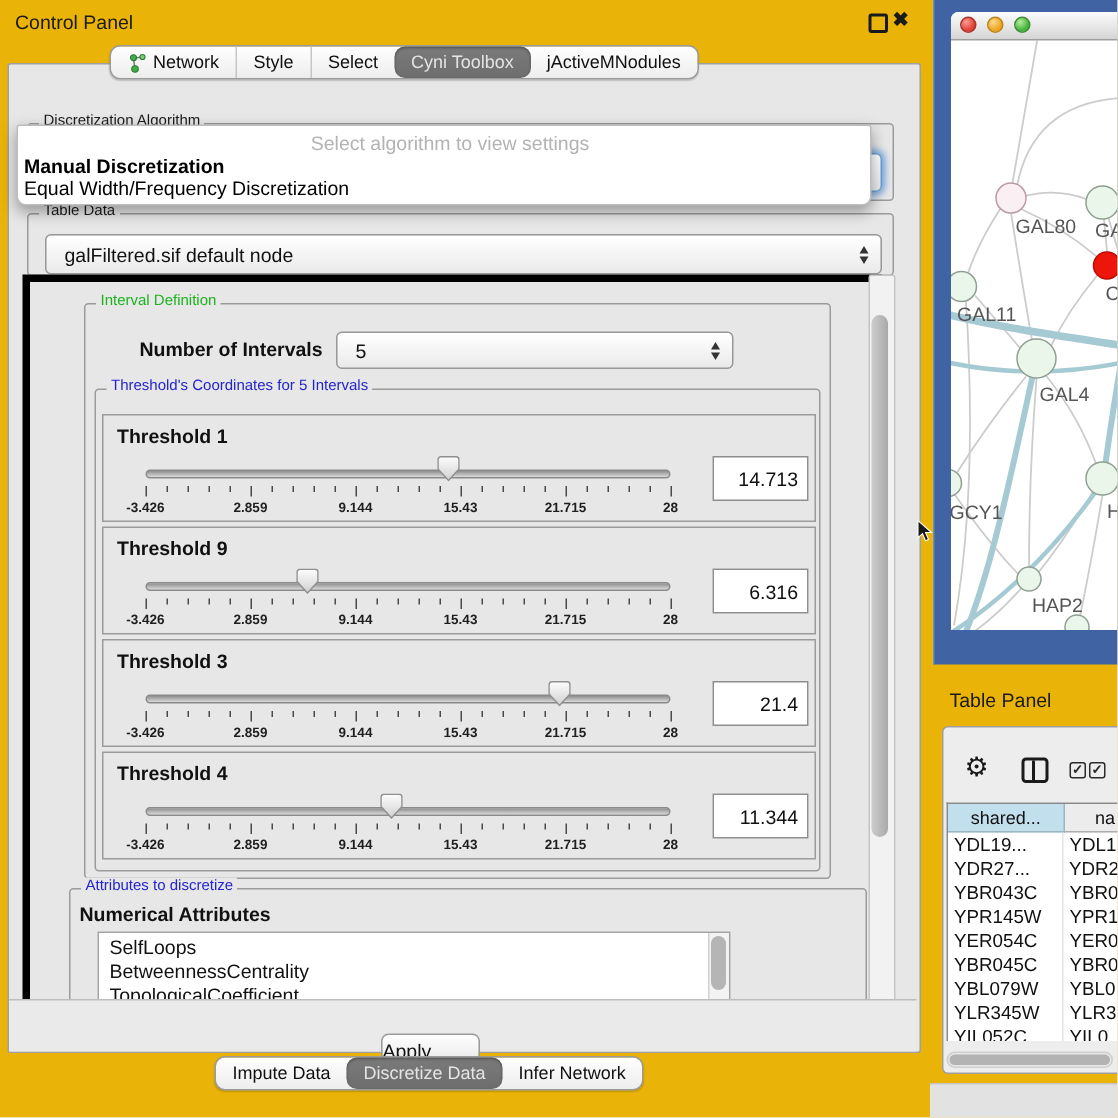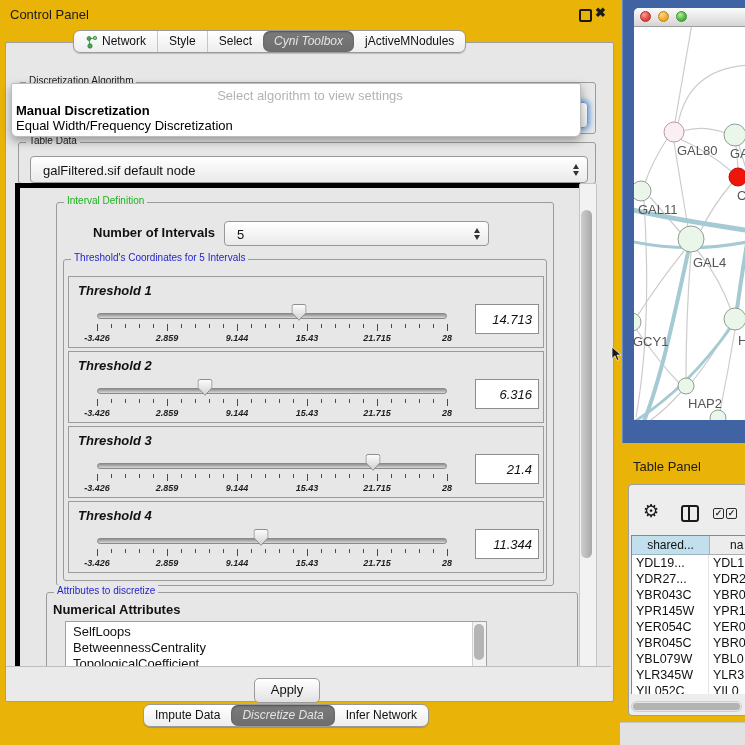--- a/index.html
+++ b/index.html
@@ -8,69 +8,69 @@
   .abs{position:absolute;}
   
   .cp-title{left:10px;top:7px;font-size:13px;color:#1a1a1a;}
   .wc-float{left:579px;top:9px;width:9px;height:9px;border:2px solid #1a1a1a;border-radius:2px;}
   .wc-close{left:595px;top:5px;font-size:13px;font-weight:bold;color:#1a1a1a;}
   
   .tabgroup{display:flex;height:21px;background:linear-gradient(#ffffff,#ededed);
     border:1px solid #9a9a9a;border-radius:7px;box-shadow:0 1px 1px rgba(0,0,0,.18);align-items:flex-start;}
   .tab{padding:0 11px;font-size:12px;line-height:21px;color:#101010;white-space:nowrap;display:flex;align-items:center;gap:4px;}
   .tab + .tab{border-left:1px solid #c6c6c6;}
-  .tab.selected{background:linear-gradient(var(--tab_selected,#7b7b7b),#6d6d6d);color:#e4e4e4;border-radius:7px;border-left:none;box-shadow:inset 0 1px 2px rgba(0,0,0,.35);font-style:italic;}
+  .tab.selected{background:linear-gradient(var(--tab_selected,#7b7b7b),#6d6d6d);color:#e4e4e4;border-radius:7px;border-left:none;box-shadow:inset 0 1px 2px rgba(0,0,0,.35);}
   .tab.selected + .tab{border-left:none;}
   
   .mainpanel{left:5px;top:42px;width:607px;height:658px;border:1px solid #9f9f9f;background:#e7e7e7;border-radius:2px;}
   .grp{position:absolute;border:1px solid #9b9b9b;border-radius:3px;}
   .legend{position:absolute;top:-8px;left:7px;background:#e7e7e7;padding:0 3px;font-size:10px;color:#1a1a1a;white-space:nowrap;}
   .legend.green{color:var(--title_green,#1db31d);}
   .legend.blue{color:var(--title_blue,#2424cc);}
   .combo{position:absolute;background:linear-gradient(#ffffff,#eaeaea);border:1px solid #989898;border-radius:4px;}
   .combo .cval{position:absolute;left:12px;top:50%;transform:translateY(-50%);font-size:13px;white-space:nowrap;}
   .combo.focus{box-shadow:0 0 5px 2px var(--focus_ring,rgba(90,150,220,.85));border-color:#6aa1d8;}
   .stepper{position:absolute;right:8px;top:50%;transform:translateY(-50%);}
   .stepper .up{width:0;height:0;border-left:3.5px solid transparent;border-right:3.5px solid transparent;border-bottom:5px solid #333;margin-bottom:2px;}
   .stepper .dn{width:0;height:0;border-left:3.5px solid transparent;border-right:3.5px solid transparent;border-top:5px solid #333;}
   
   .popup{position:absolute;background:#fff;border:1px solid #bdbdbd;border-radius:2px 2px 6px 6px;
     box-shadow:0 4px 10px rgba(0,0,0,.35);z-index:50;}
-  .popup-hint{position:absolute;top:4px;left:14px;width:100%;text-align:center;font-size:13px;color:#b3b3b3;}
+  .popup-hint{position:absolute;top:4px;left:4px;width:100%;text-align:center;font-size:13px;color:#b3b3b3;}
   .popup-opt{position:absolute;left:4px;font-size:13px;color:#000;white-space:nowrap;}
   .popup-opt.bold{font-weight:bold;}
   
   .viewport{left:9px;top:140px;width:563px;height:483px;overflow:hidden;border:5px solid #000000;background:#e7e7e7;}
   .vscroll{left:573px;top:140px;width:16px;height:483px;background:#f2f2f2;border:1px solid #c5c5c5;border-radius:2px;}
   .vthumb{position:absolute;left:1px;top:26px;width:11px;height:348px;border-radius:6px;
     background:linear-gradient(90deg,#cdcdcd,#a9a9a9);}
   .bold13{font-size:13px;font-weight:bold;color:#111;}
   
-  .thr{position:absolute;left:4px;width:474px;height:70px;border:1px solid #9b9b9b;background:#e7e7e7;font-style:italic;}
+  .thr{position:absolute;left:4px;width:474px;height:70px;border:1px solid #9b9b9b;background:#e7e7e7;}
   .thr-label{position:absolute;left:9px;top:6px;font-size:13px;font-weight:bold;}
   .slider{position:absolute;left:28px;top:0;width:350px;height:70px;}
   .track{position:absolute;left:0;right:0;top:36px;height:4px;border-radius:3px;
     background:linear-gradient(#8f8f8f,#d9d9d9);border:1px solid #8a8a8a;}
   .ticks{position:absolute;left:0;width:100%;top:47px;height:8px;}
   .tick{position:absolute;top:0;width:1px;height:4px;background:#4a4a4a;}
   .tick.major{height:7px;}
   .ticklabels{position:absolute;left:0;width:100%;top:56px;height:10px;}
   .ticklabel{position:absolute;transform:translateX(-50%);font-size:9px;font-weight:bold;color:#1e1e1e;white-space:nowrap;}
   .thumb{position:absolute;top:27px;transform:translateX(-50%);cursor:pointer;}
   .valbox{position:absolute;right:4px;top:27px;width:64px;height:30px;background:#fff;border:1px solid #8e8e8e;
     font-size:13px;text-align:right;line-height:30px;padding-right:6px;box-sizing:border-box;}
   
   .listbox{position:absolute;background:#fff;border:1px solid #a2a2a2;overflow:hidden;}
   .list-item{font-size:13px;line-height:16px;padding-left:7px;white-space:nowrap;}
   .list-scroll{position:absolute;right:0;top:0;bottom:0;width:13px;background:#f3f3f3;border-left:1px solid #d0d0d0;}
   .list-thumb{position:absolute;left:1px;top:2px;width:10px;height:36px;background:#b5b5b5;border-radius:5px;}
   
   .applyrow{left:0;top:623px;width:605px;height:34px;border-top:1px solid #bdbdbd;background:#eaeaea;}
-  .btn{position:absolute;left:248px;top:11px;width:64px;height:23px;background:linear-gradient(#ffffff,#e2e2e2);
-    border:1px solid #9a9a9a;border-radius:5px;font-size:13px;text-align:center;line-height:22px;}
+  .btn{position:absolute;left:248px;top:22px;width:64px;height:23px;background:linear-gradient(#ffffff,#e2e2e2);
+    border:1px solid #9a9a9a;border-radius:5px;font-size:13px;line-height:22px;}
   
   .netframe{left:622px;top:0;width:123px;height:443px;background:var(--frame_blue,#3f63a3);border-left:1px solid #6b8cc0;}
   .netwin{position:absolute;left:11px;top:8px;width:112px;height:412px;background:#fff;border-radius:5px 0 0 0;overflow:hidden;}
   .nettitle{position:relative;height:18px;background:linear-gradient(#fcfcfc,#d5d5d5);border-bottom:1px solid #9f9f9f;}
   .light{position:absolute;top:3px;width:11px;height:11px;border-radius:50%;box-sizing:border-box;}
   .light.red{left:6px;background:radial-gradient(circle at 35% 30%,#ff9d96,var(--light_red,#df3f34) 65%);border:1px solid #a8352c;}
   .light.yellow{left:24px;background:radial-gradient(circle at 35% 30%,#fbd98d,var(--light_yellow,#efa51f) 65%);border:1px solid #bb831c;}
   .light.green{left:42px;background:radial-gradient(circle at 35% 30%,#b7eb9f,var(--light_green,#45b33a) 65%);border:1px solid #3f8f35;}
   .eg{fill:none;stroke:#cccccc;stroke-width:1.2;}
   .et{fill:none;stroke:var(--edge_teal,#a6cad3);}
@@ -220,21 +220,21 @@
                   <div class="ticklabel" style="left: 100%;">28</div>
                 </div>
               <div class="thumb" style="left: 57.7197%;"><svg width="15" height="17" viewBox="0 0 15 17">
                     <path d="M2.5 0.5 h10 a2 2 0 0 1 2 2 v6.2 L7.5 16.3 L0.5 8.7 v-6.2 a2 2 0 0 1 2-2 z" fill="url(#thumbgrad)" stroke="#8f8f8f"></path>
                   </svg></div>
             </div>
             <div class="valbox">14.713</div>
           </div>
 
           <div class="thr" style="top:91px">
-            <div class="thr-label">Threshold 2</div>
+            <div class="thr-label">Threshold 9</div>
             <div class="slider">
               <div class="track"></div>
               <div class="ticks">
                   <div class="tick major" style="left: 0%;"></div>
                   <div class="tick" style="left: 4%;"></div>
                   <div class="tick" style="left: 8%;"></div>
                   <div class="tick" style="left: 12%;"></div>
                   <div class="tick" style="left: 16%;"></div>
                   <div class="tick major" style="left: 20%;"></div>
                   <div class="tick" style="left: 24%;"></div>

